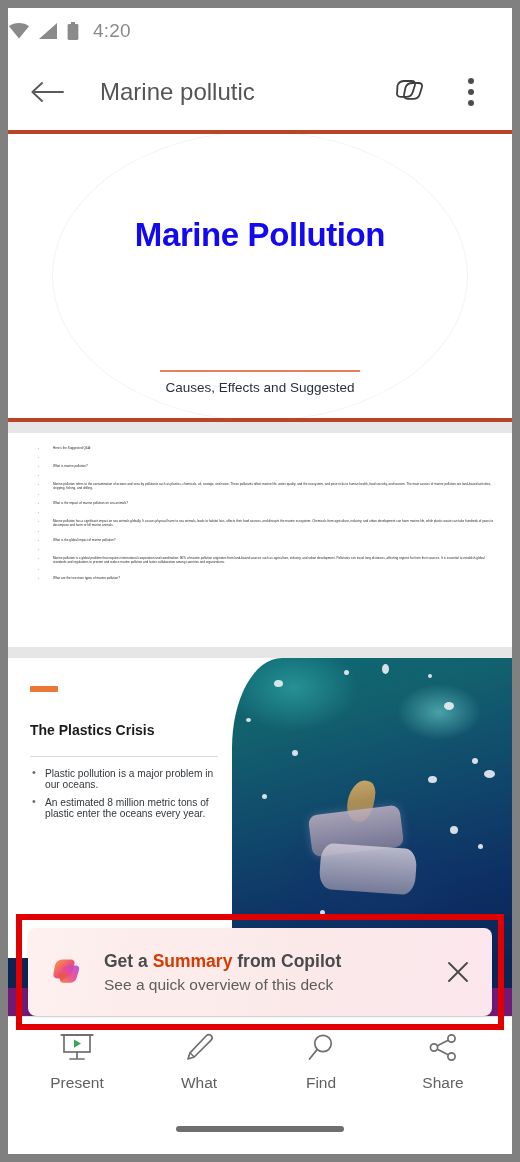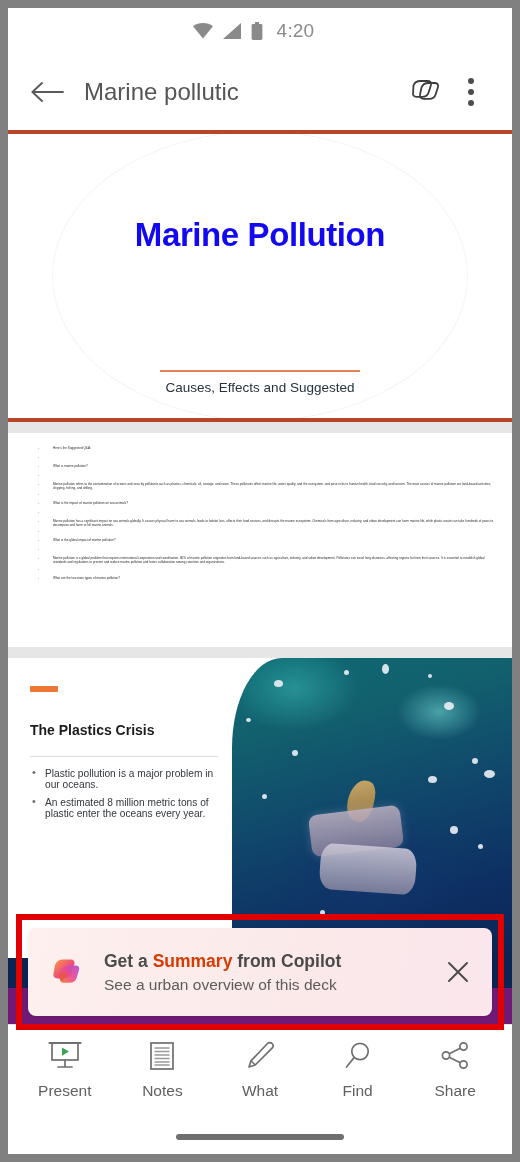--- a/index.html
+++ b/index.html
@@ -15,40 +15,41 @@
     width: 504px; height: 1146px;
     background: #ffffff;
     overflow: hidden;
   }
 
   
   .statusbar {
     height: 46px;
     display: flex;
     align-items: center;
-    justify-content: center;
+    justify-content: flex-start;
     padding-right: 14px;
     background: #ffffff;
   }
   .status-icons { display: flex; align-items: center; gap: 9px; }
   .ic-wifi, .ic-signal, .ic-batt { display: block; }
   .status-time {
     color: #8a8a8a;
     font-size: 19px;
     margin-left: 14px;
     letter-spacing: 0.2px;
   }
 
   
   .appbar {
     height: 76px;
     display: flex;
     align-items: center;
     padding: 0 18px 0 16px;
     background: #ffffff;
+    gap: 16px;
   }
   .back-btn { width: 46px; height: 46px; display:flex; align-items:center; justify-content:center; }
   .doc-title {
     flex: 1;
     margin-left: 14px;
     font-size: 24px;
     color: #555555;
     white-space: nowrap;
     overflow: hidden;
   }
@@ -164,21 +165,21 @@
   }
   .copilot-logo { width: 40px; height: 40px; flex: 0 0 40px; }
   .banner-text { flex:1; margin-left: 18px; }
   .banner-title { font-size: 17.5px; color:#4a4a4a; font-weight: 600; line-height: 24px; }
   .banner-title .hl { color:#d83b01; font-weight: 700; }
   .banner-sub { font-size: 15.5px; color:#5c5c5c; line-height: 22px; margin-top: 1px; }
   .banner-close { width: 40px; height: 40px; display:flex; align-items:center; justify-content:center; }
 
   
   .toolbar {
-    position:absolute; left:0; bottom:0; width:100%;
+    position:absolute; left:0; bottom:8px; width:100%;
     height: 130px; background:#ffffff;
     border-top: 1px solid #e3e3e3;
     display:flex; align-items:flex-start; justify-content:space-around;
     padding: 14px 8px 0 8px;
   }
   .tool { width: 92px; display:flex; flex-direction:column; align-items:center; gap: 9px; }
   .tool-ico { height: 34px; display:flex; align-items:center; justify-content:center; }
   .tool-label { font-size: 15.5px; color:#616161; }
   .homebar {
     position:absolute; left:50%; transform:translateX(-50%);
@@ -352,21 +353,21 @@
             <stop offset="55%" stop-color="#ef4e7b"></stop>
             <stop offset="100%" stop-color="#9d4edd"></stop>
           </linearGradient>
         </defs>
         <path d="M9 13c1.2-3.6 4.2-5.5 8.2-5.5h7.2c3.2 0 4.8 2 3.9 5l-2.6 8.4c-1.1 3.5-4 5.6-7.7 5.6h-6.2c-3.5 0-5.1-2.2-4.2-5.4z" fill="url(#cg2)"></path>
         <path d="M15.6 18.6c1.1-3.3 3.9-5.1 7.5-5.1h6.3c3 0 4.4 1.8 3.6 4.6l-2.3 7.6c-1 3.2-3.7 5.1-7 5.1h-5.6c-3.2 0-4.7-2-3.9-4.9z" fill="url(#cg1)" opacity=".92"></path>
         <path d="M13.5 20.5c2.5 1.3 5.6 1.4 8.3.2-1 3.6-3.2 6.5-6.2 8-2.4-1.3-3-4.3-2.1-8.2z" fill="#e8563f" opacity=".85"></path>
       </svg>
       <div class="banner-text">
         <div class="banner-title"><span>Get a </span><span class="hl">Summary</span><span> from Copilot</span></div>
-        <div class="banner-sub">See a urban overview of this deck</div>
+        <div class="banner-sub">See a quick overview of this deck</div>
       </div>
       <div class="banner-close">
         <svg width="26" height="26" viewBox="0 0 26 26">
           <path d="M4 4 22 22M22 4 4 22" stroke="#4a4a4a" stroke-width="1.9" stroke-linecap="round"></path>
         </svg>
       </div>
     </div>
   </div>
 
   <div class="toolbar">
@@ -376,29 +377,20 @@
         <svg width="36" height="32" viewBox="0 0 36 32">
           <rect x="5" y="3" width="26" height="17" fill="none" stroke="#6f6f6f" stroke-width="1.7"></rect>
           <path d="M2.5 3h31" stroke="#6f6f6f" stroke-width="2.2" stroke-linecap="round"></path>
           <path d="M18 20v7M11 27h14" stroke="#6f6f6f" stroke-width="1.7" stroke-linecap="round"></path>
           <path d="M15 7.5 22 11.6l-7 4.1z" fill="#3aa655"></path>
         </svg>
       </div>
       <div class="tool-label">Present</div>
     </div>
 
-    <div class="tool">
-      <div class="tool-ico">
-        <svg width="30" height="32" viewBox="0 0 30 32">
-          <rect x="4" y="3" width="22" height="26" fill="none" stroke="#6f6f6f" stroke-width="1.7"></rect>
-          <path d="M7.5 8h15M7.5 11.5h15M7.5 15h15M7.5 18.5h15M7.5 22h15M7.5 25h15" stroke="#9a9a9a" stroke-width="1.3"></path>
-        </svg>
-      </div>
-      <div class="tool-label">Notes</div>
-    </div>
 
     <div class="tool">
       <div class="tool-ico">
         <svg width="32" height="32" viewBox="0 0 32 32">
           <path d="M23.5 3.5a3.2 3.2 0 0 1 4.6 4.6L11.2 25 5 27l2-6.2z" fill="none" stroke="#6f6f6f" stroke-width="1.7" stroke-linejoin="round"></path>
           <path d="M7 20.8 11.2 25" stroke="#6f6f6f" stroke-width="1.5"></path>
         </svg>
       </div>
       <div class="tool-label">What</div>
     </div>

